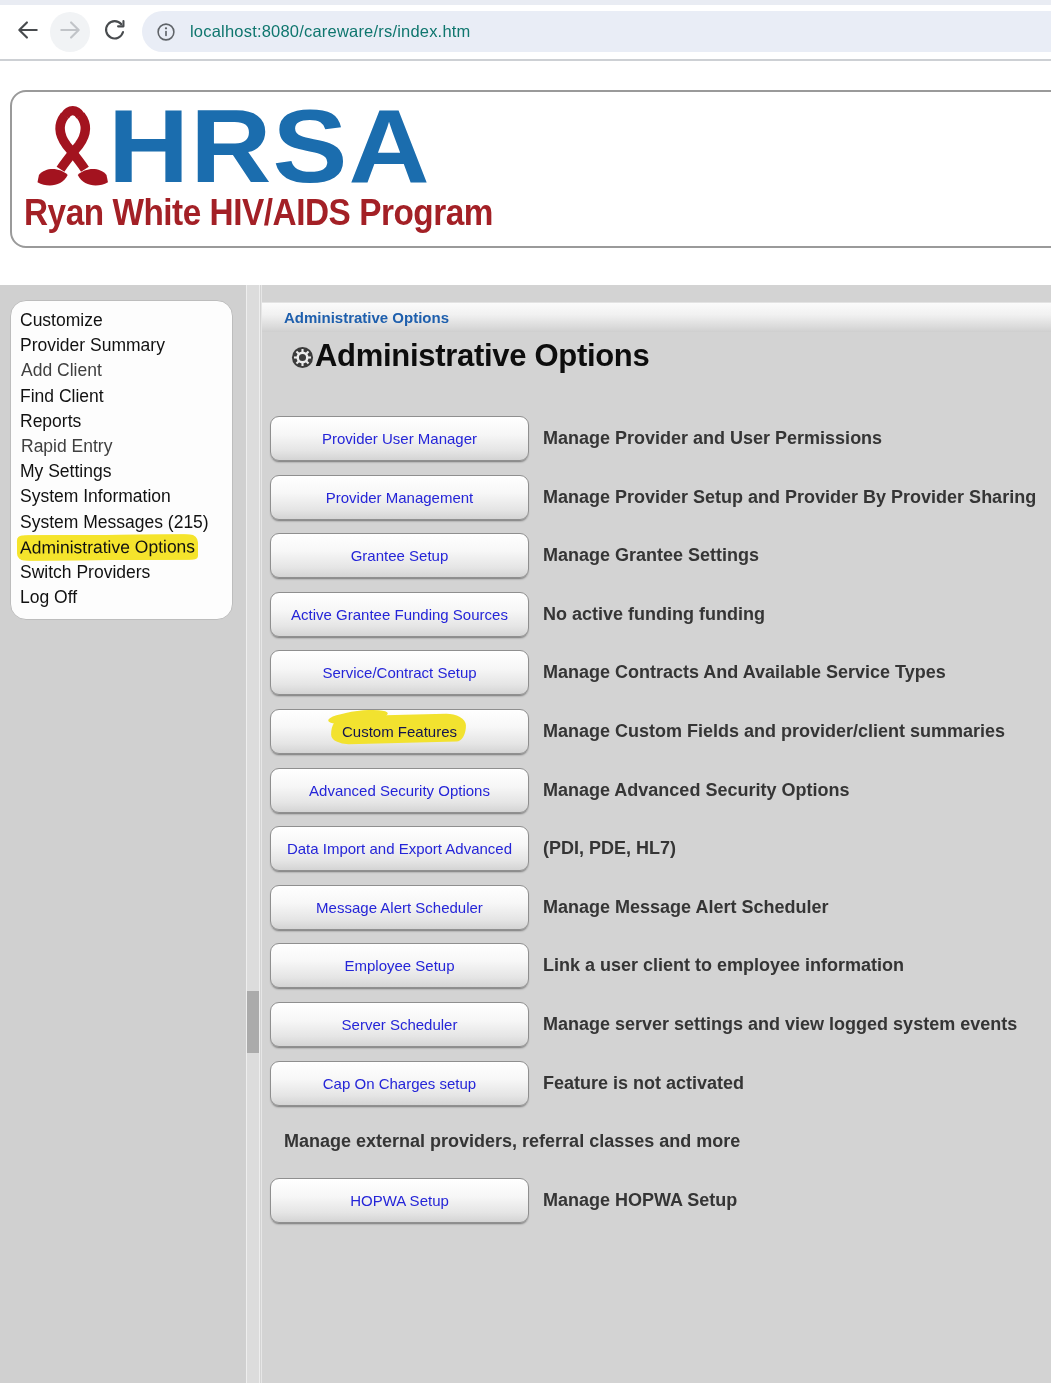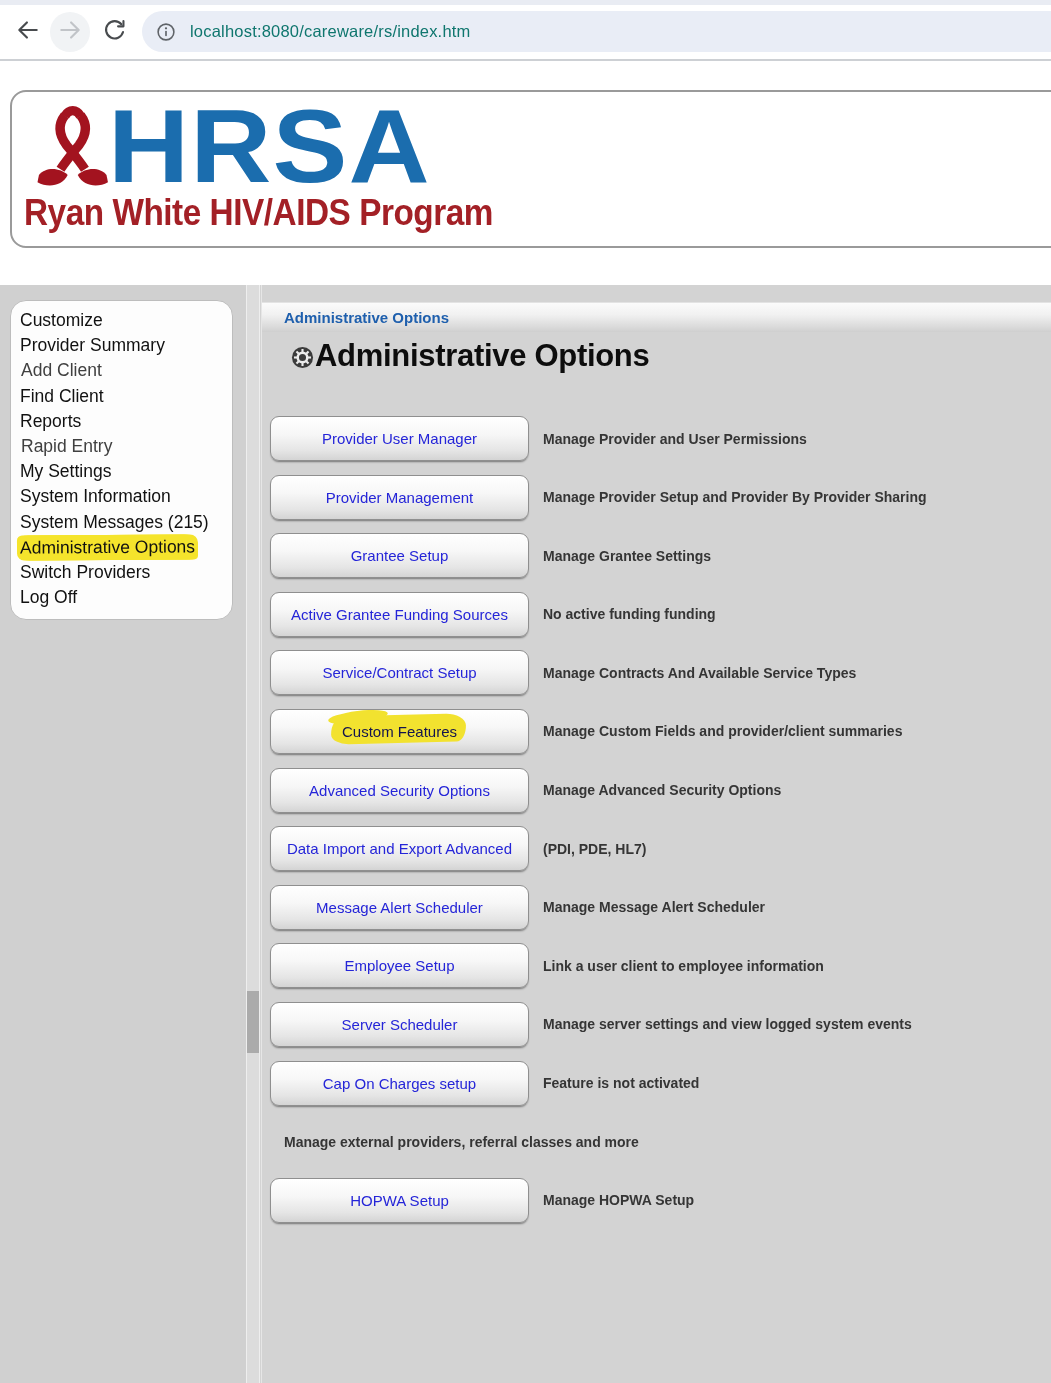--- a/index.html
+++ b/index.html
@@ -73,21 +73,21 @@
              font-family:"Liberation Sans", sans-serif; font-size:15px; color:#2525d8;
              cursor:pointer; }
   .btn-label { position:relative; display:inline-block; }
   .btn-label.marker { color:#14144e; z-index:0; }
   .btn-label.marker::before { content:""; position:absolute; z-index:-1;
              left:-11px; right:-9px; top:-8px; bottom:-3px; background:#f2e22f;
              border-radius:14px 20px 10px 18px / 18px 12px 16px 10px; transform:rotate(-1.4deg); }
   .btn-label.marker::after { content:""; position:absolute; z-index:-1;
              left:-14px; top:-12px; width:52%; height:12px; background:#f2e22f;
              border-radius:50%; transform:rotate(-7deg); }
-  .opt-desc { margin-left:14px; font-size:14px; font-weight:bold; color:#353535; white-space:nowrap; }
+  .opt-desc { margin-left:14px; font-size:18px; font-weight:bold; color:#353535; white-space:nowrap; }
 </style>
 </head>
 <body>
 
 <div class="chrome">
   <div class="tabstrip"></div>
 
   <div class="nav-btn nav-back">
     <span>
       <svg width="26" height="26" viewBox="0 0 24 24" fill="none" stroke="#484b4e" stroke-width="2" stroke-linecap="round" stroke-linejoin="round">

